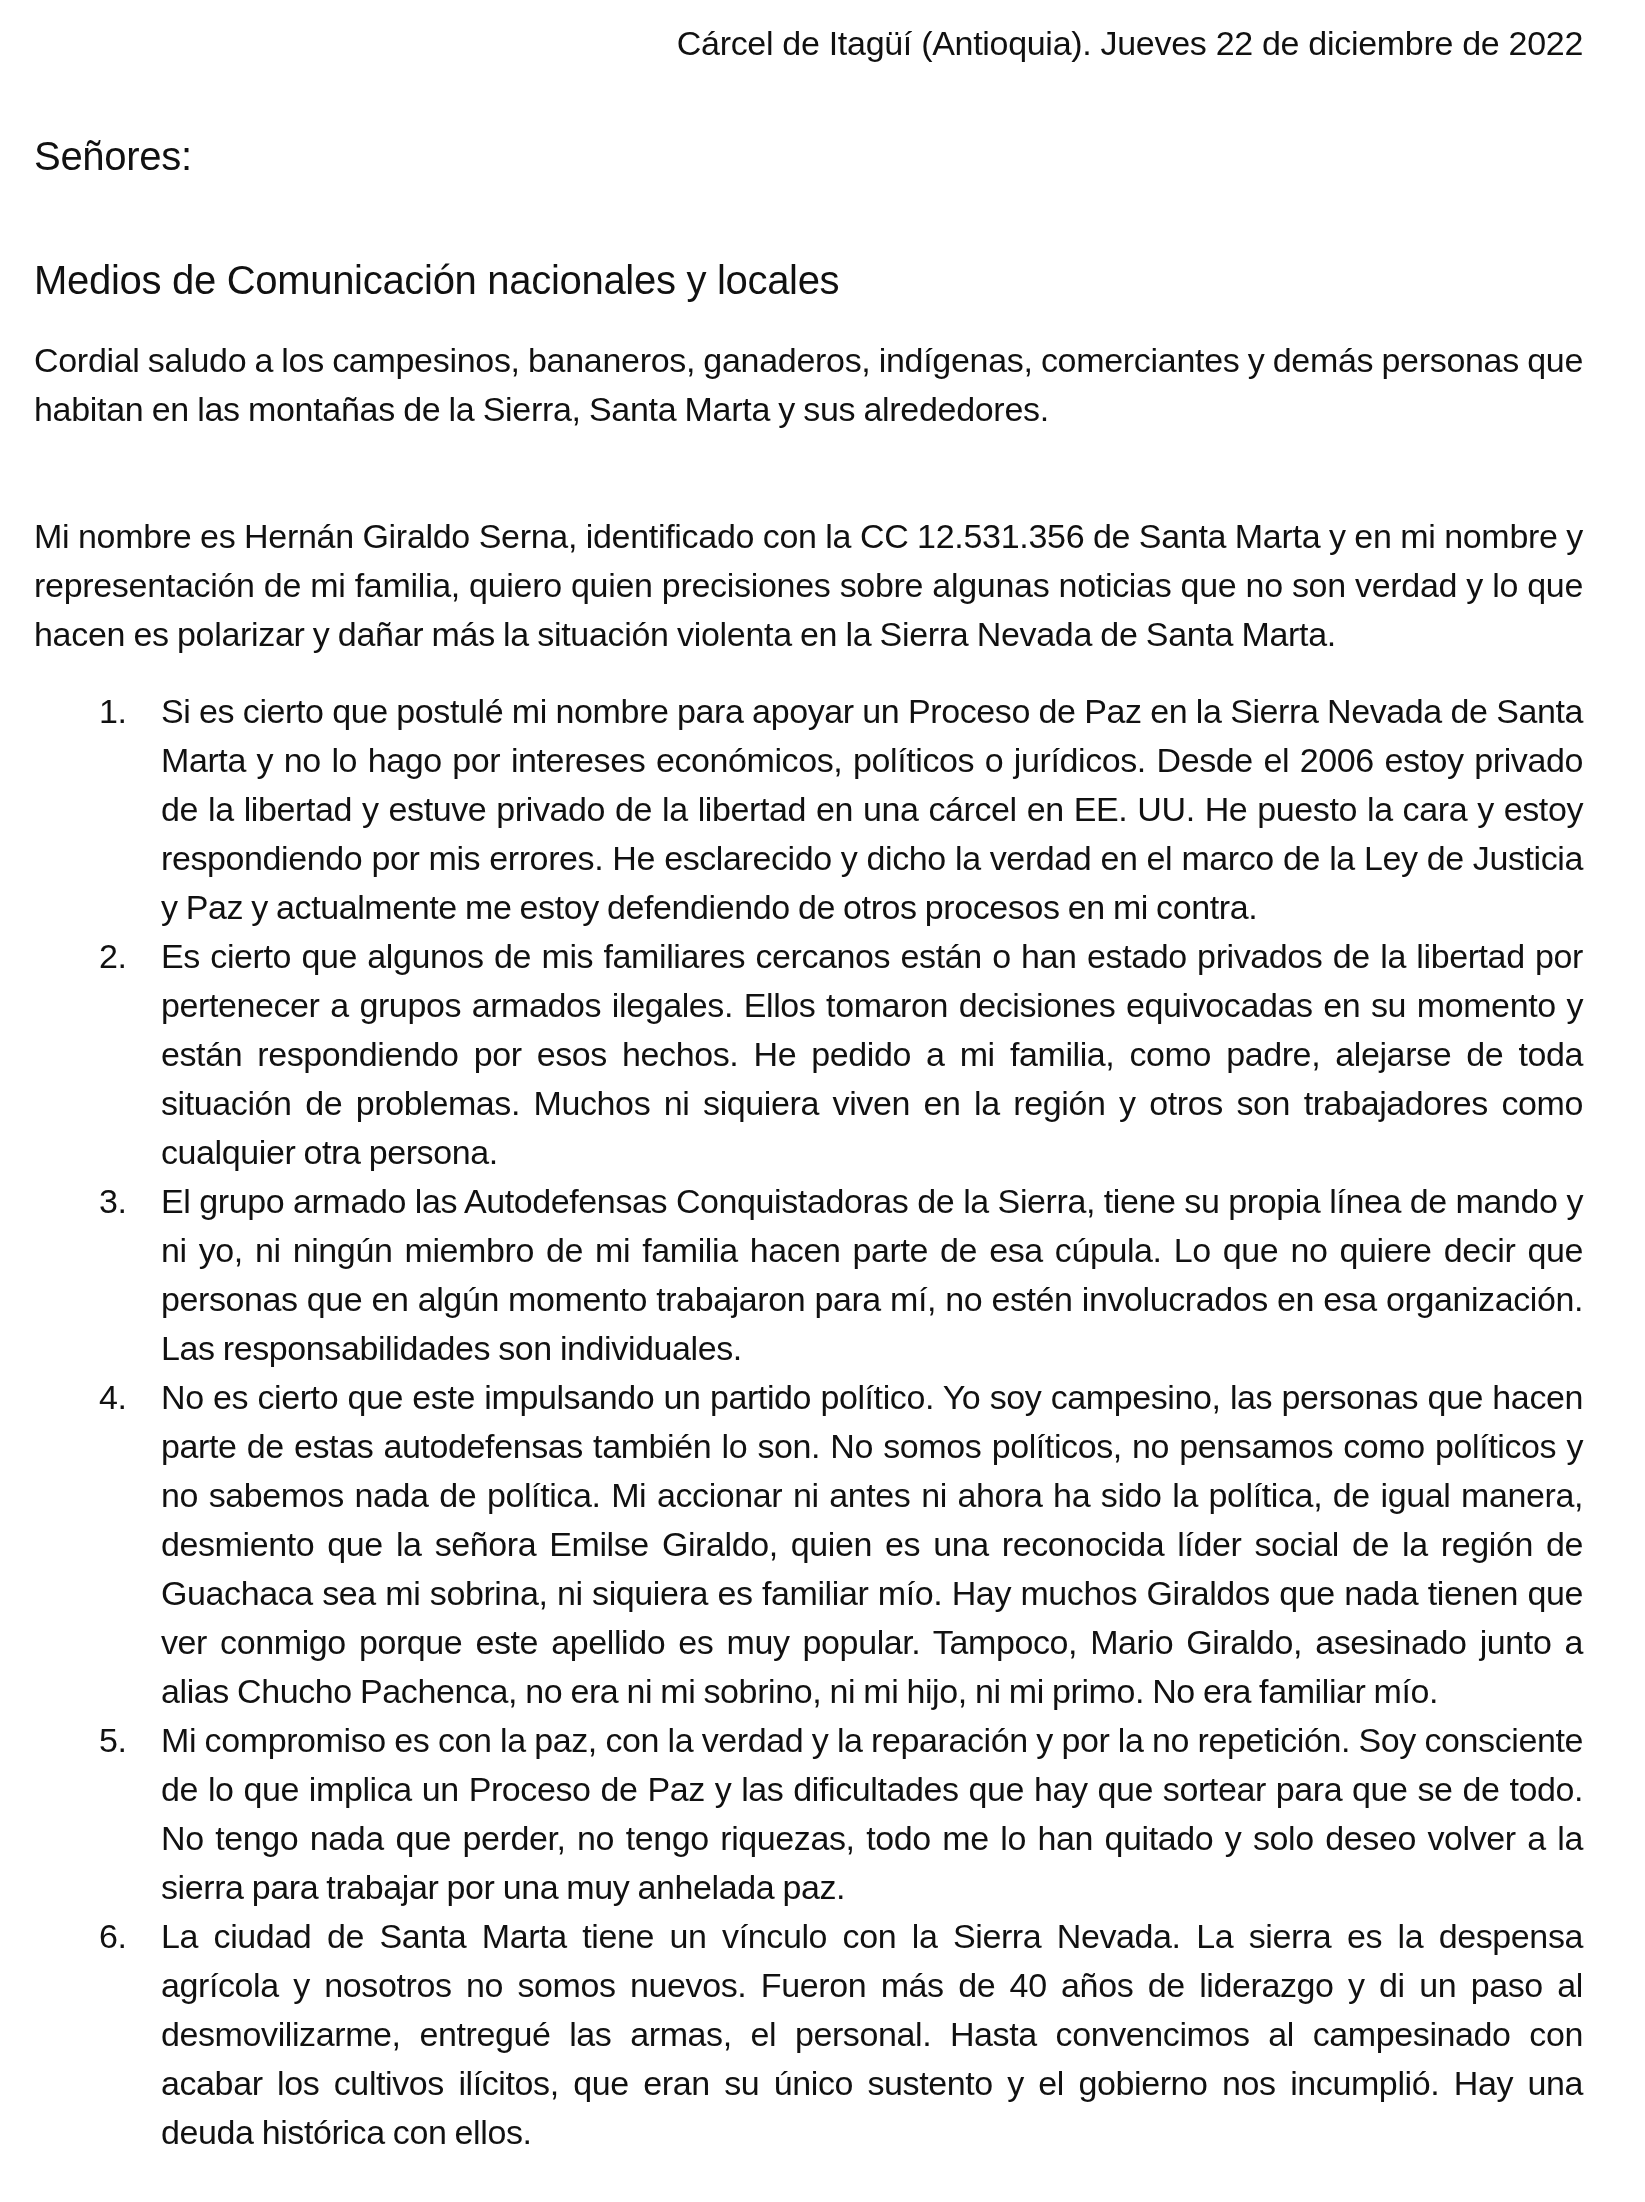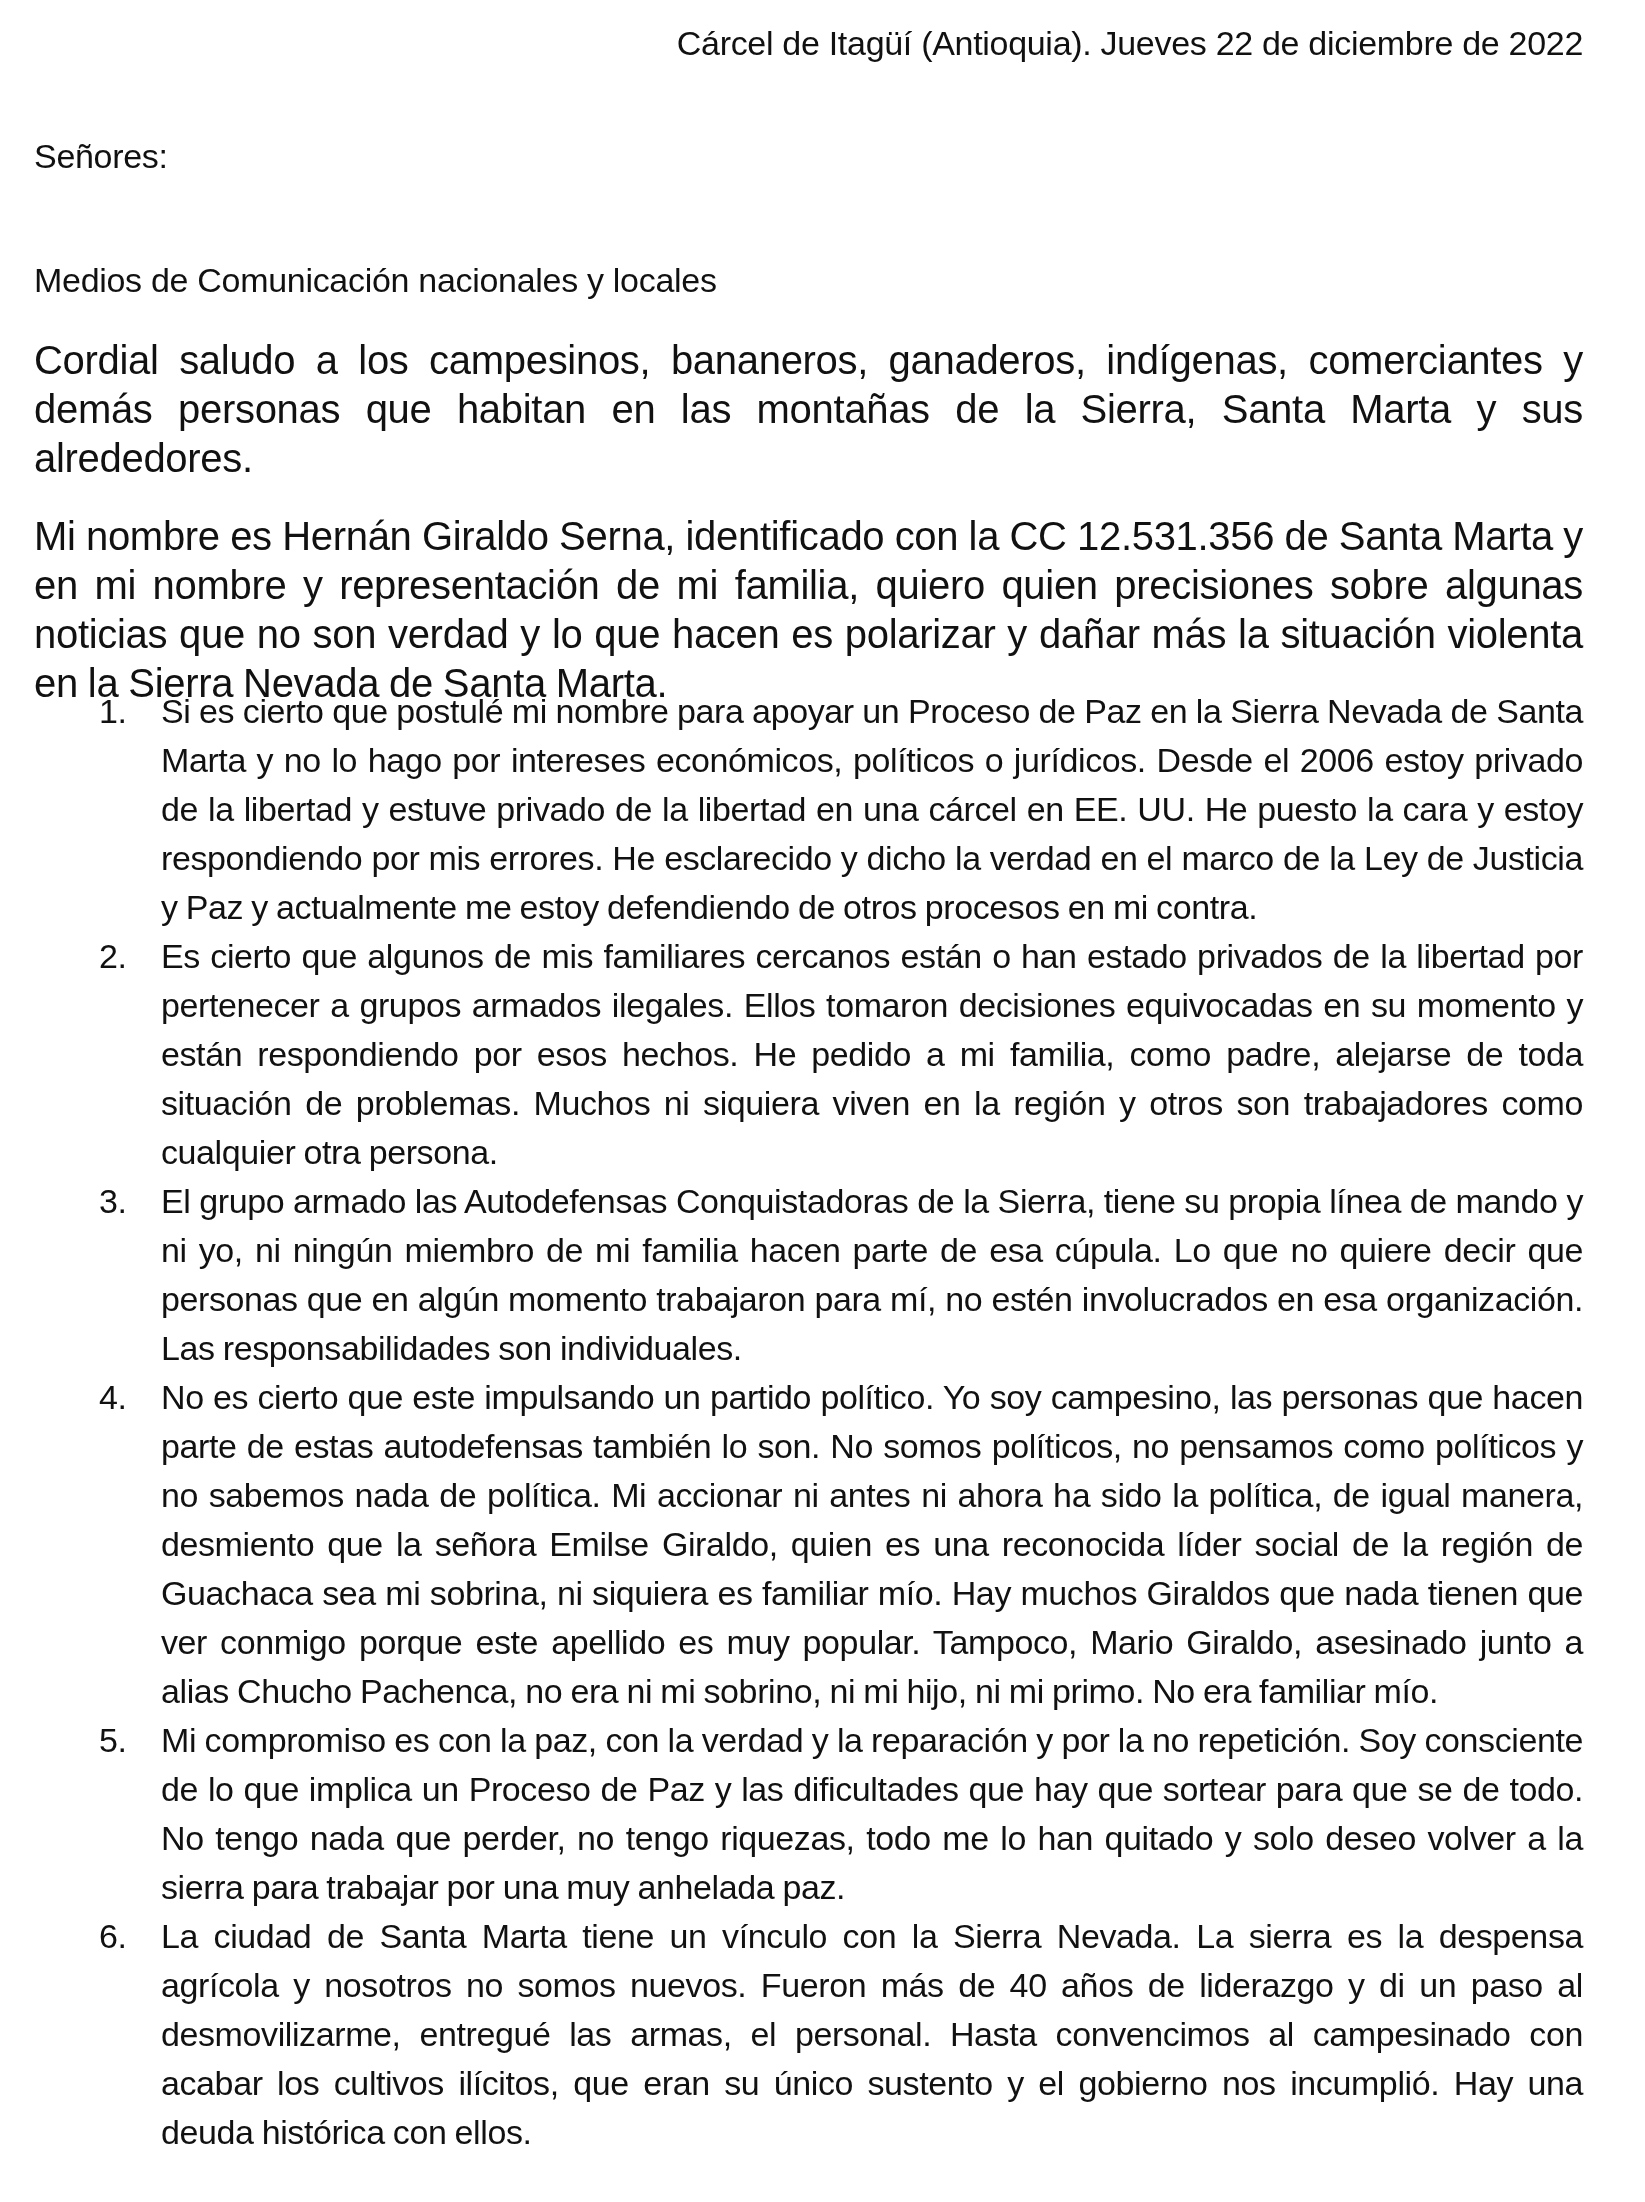--- a/index.html
+++ b/index.html
@@ -1,20 +1,20 @@
 <!DOCTYPE html>
 <html style="font-size:13.8px"><head>
 <meta charset="utf-8">
 <style>
   html, body { margin:0; padding:0; background:#ffffff; }
   body { width:1645px; height:2203px; overflow:hidden; position:relative;
          font-family:"Liberation Sans", sans-serif; color:#111111; }
   .date { position:absolute; right:62px; top:19px; font-size:34px; line-height:49px; white-space:nowrap; letter-spacing:-0.3px;text-align:center; }
-  .line { position:absolute; left:34px; font-size:34px; line-height:49px; white-space:nowrap; letter-spacing:-0.3px; }
-  .para { position:absolute; left:34px; width:1549px; font-size:40px; line-height:49px; text-align:justify; letter-spacing:-0.3px; word-spacing:-0.9px; }
+  .line { position:absolute; left:34px; font-size:40px; line-height:49px; white-space:nowrap; letter-spacing:-0.3px; }
+  .para { position:absolute; left:34px; width:1549px; font-size:34px; line-height:49px; text-align:justify; letter-spacing:-0.3px; word-spacing:-0.9px; }
   .para p { margin:0; }
   ol.items { position:absolute; left:34px; top:687px; width:1549px; margin:0; padding:0; list-style:none; }
   ol.items li { position:relative; padding-left:127px; font-size:34px; line-height:49px; text-align:justify; letter-spacing:-0.4px; word-spacing:-0.9px; }
   ol.items li .num { position:absolute; left:65px; top:0; }
 </style>
 </head>
 <body>
 
 <div>
   <div class="date">Cárcel de Itagüí (Antioquia). Jueves 22 de diciembre de 2022</div>

